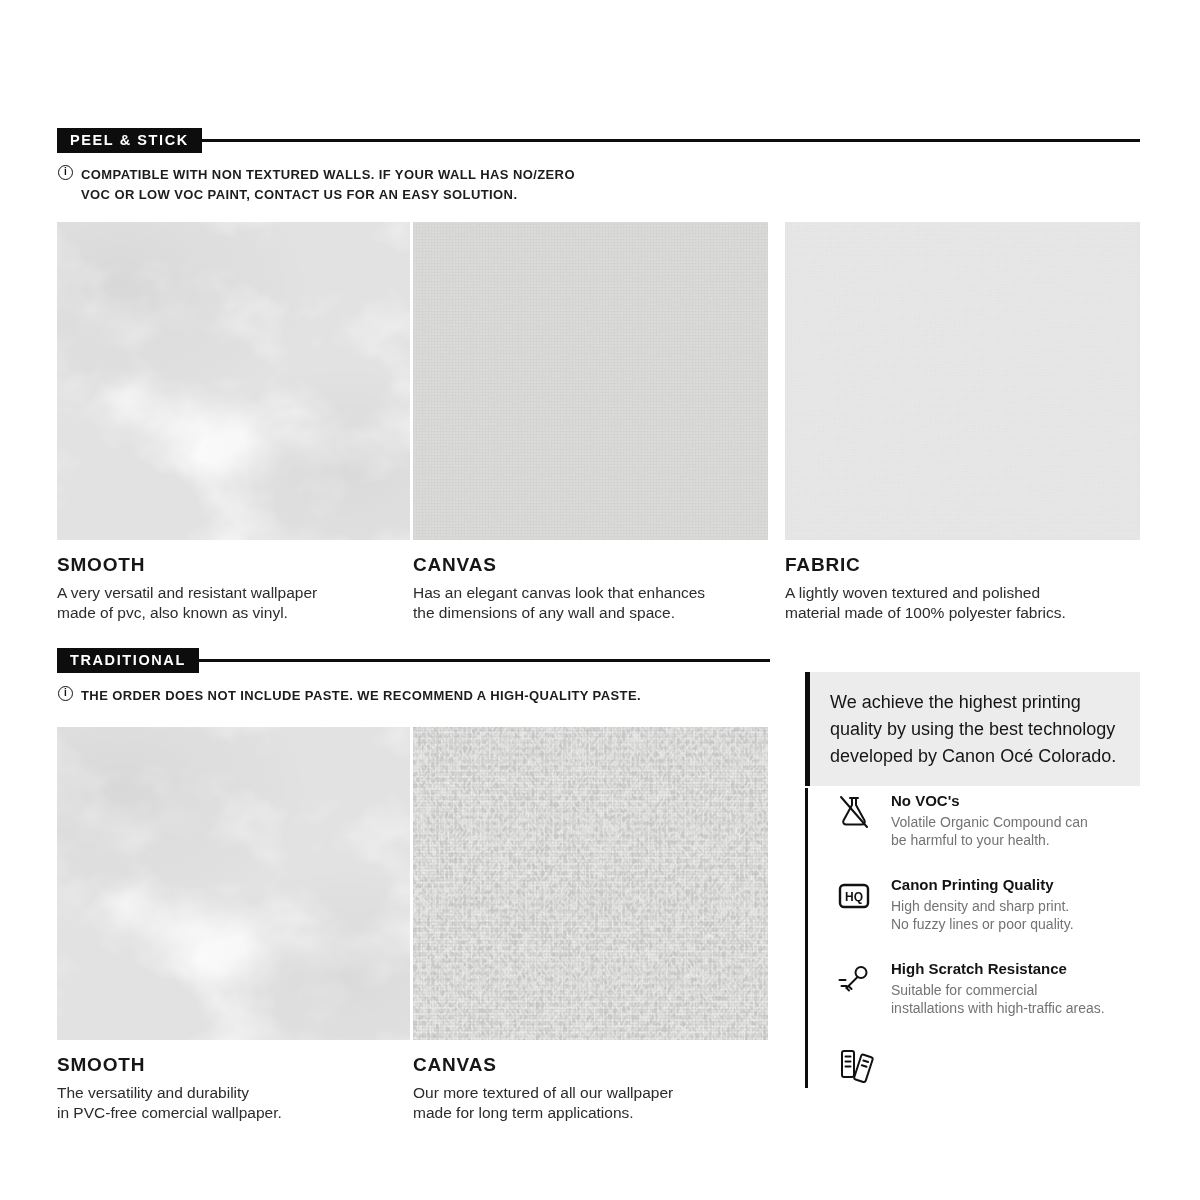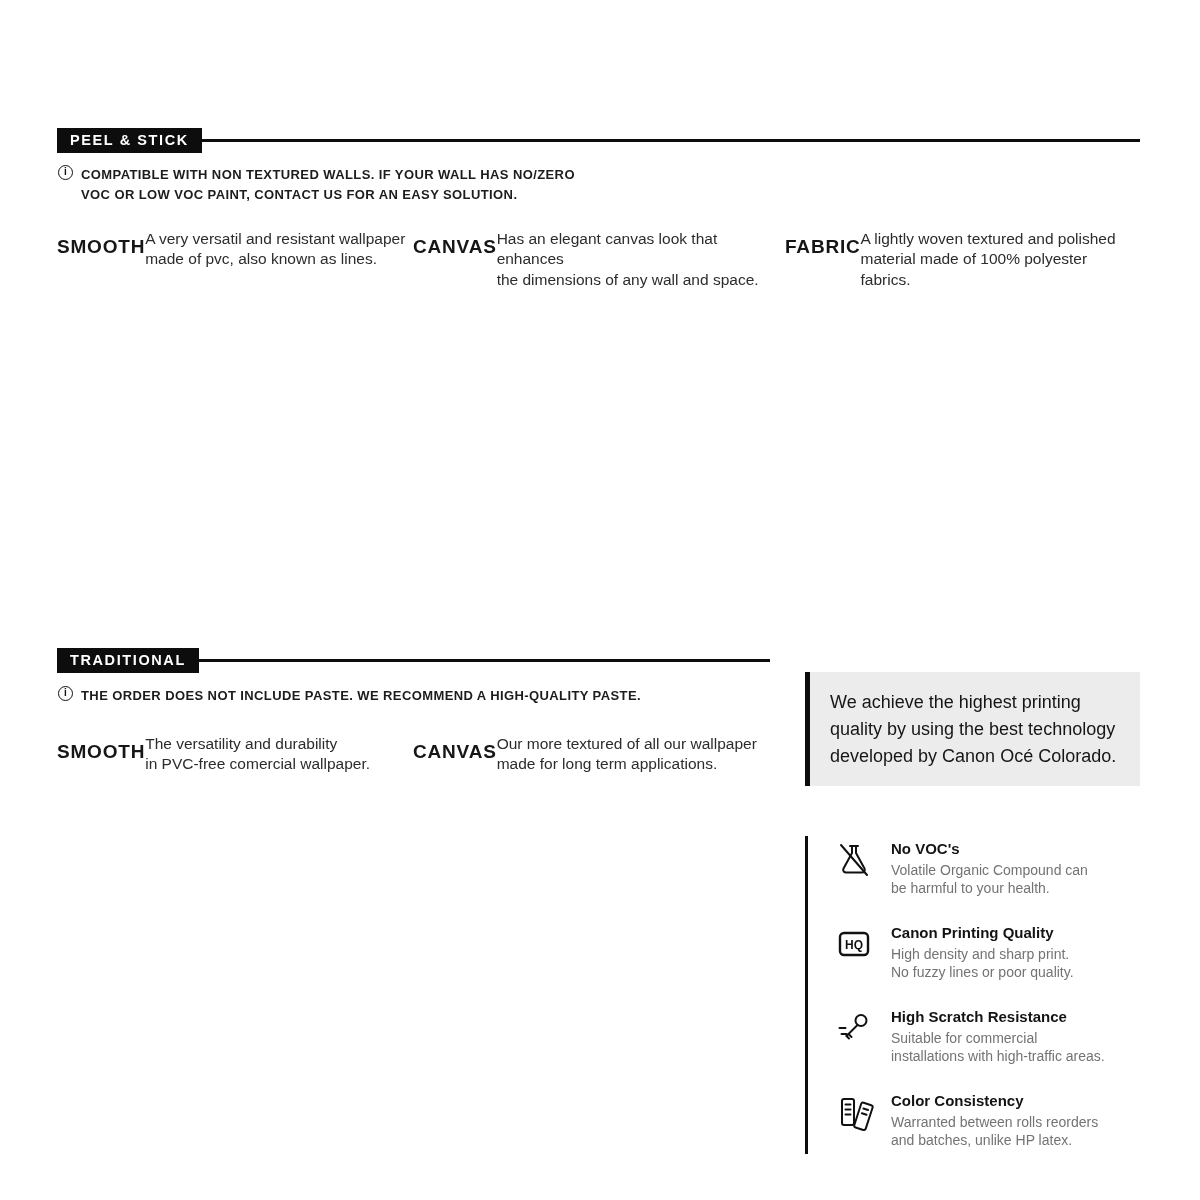--- a/index.html
+++ b/index.html
@@ -35,21 +35,21 @@
   }
   .note-text {
     font-size:13px; letter-spacing:0.4px; line-height:1.55; color:#1c1c1c;
     white-space:pre-line; font-weight:bold; font-weight:600;
   }
 
   
   .row { position:absolute; left:57px; display:flex; }
   #row1 { top:222px; }
   #row2 { top:727px; }
-  .col  { display:flex; flex-direction:row; }
+  .col  { display:flex; flex-direction:column; }
   .col.w1 { width:353px; }
   .col.w2 { width:355px; margin-left:3px; }
   .col.w3 { width:355px; margin-left:17px; }
   .swatch { position:relative; height:318px; overflow:hidden; }
   #row2 .swatch { height:313px; }
   .swatch svg.noise { position:absolute; inset:0; width:100%; height:100%; display:block; }
 
   .tex-smooth {
     background:
       radial-gradient(90% 70% at 18% 20%, rgba(0,0,0,0.045), rgba(0,0,0,0) 60%),
@@ -85,21 +85,21 @@
   
   #quality-box {
     position:absolute; top:672px; left:805px; width:335px; box-sizing:border-box;
     background:#ececec; border-left:5px solid #0d0d0d;
     padding:17px 16px 16px 20px; font-size:18px; line-height:1.5; color:#161616;
     white-space:pre-line;
   }
   #features {
     position:absolute; top:788px; left:805px; width:335px; box-sizing:border-box;
     border-left:3px solid #0d0d0d; padding:4px 0 4px 26px;
-    display:flex; flex-direction:column; gap:26px;margin-top:48px;
+    display:flex; flex-direction:column; gap:26px;
   }
   .feature { display:flex; gap:17px; align-items:flex-start; }
   .f-icon { flex:none; width:40px; height:40px; display:flex; align-items:center; justify-content:center; }
   .f-icon svg { display:block; }
   .f-title { font-size:15px; font-weight:700; color:#141414; }
   .f-desc  { margin-top:4px; font-size:14px; line-height:1.32; color:#737373; white-space:pre-line; }
 
   .svgdefs { position:absolute; width:0; height:0; overflow:hidden; }
 </style>
 </head>
@@ -138,21 +138,21 @@
 
   <div class="row" id="row1">
     <div class="col w1">
       <div class="swatch tex-smooth">
         <svg class="noise" aria-hidden="true">
             <rect width="100%" height="100%" filter="url(#fSoft)" opacity="0.09"></rect>
           </svg>
       </div>
       <div class="caption-name">SMOOTH</div>
       <div class="caption-desc">A very versatil and resistant wallpaper
-made of pvc, also known as lines.</div>
+made of pvc, also known as vinyl.</div>
     </div>
     <div class="col w2">
       <div class="swatch tex-canvas">
         <svg class="noise" aria-hidden="true">
             <rect width="100%" height="100%" filter="url(#fGrain)" opacity="0.11"></rect>
           </svg>
       </div>
       <div class="caption-name">CANVAS</div>
       <div class="caption-desc">Has an elegant canvas look that enhances
 the dimensions of any wall and space.</div>
@@ -262,21 +262,16 @@
           <path d="M11.5 12.5h5"></path>
           <path d="M11.5 17.5h5"></path>
           <path d="M11.5 22.5h5"></path>
           <g transform="rotate(18 14 33)">
             <rect x="20" y="7" width="12" height="26" rx="2"></rect>
             <path d="M23.5 12.5h5"></path>
             <path d="M23.5 17.5h5"></path>
           </g>
         </svg>
       </span>
-      <div>
-        <div class="f-title">Color Consistency</div>
-        <div class="f-desc">Warranted between rolls reorders
-and batches, unlike HP latex.</div>
-      </div>
     </div>
 
   </div>
 </div>
 
 </body></html>

